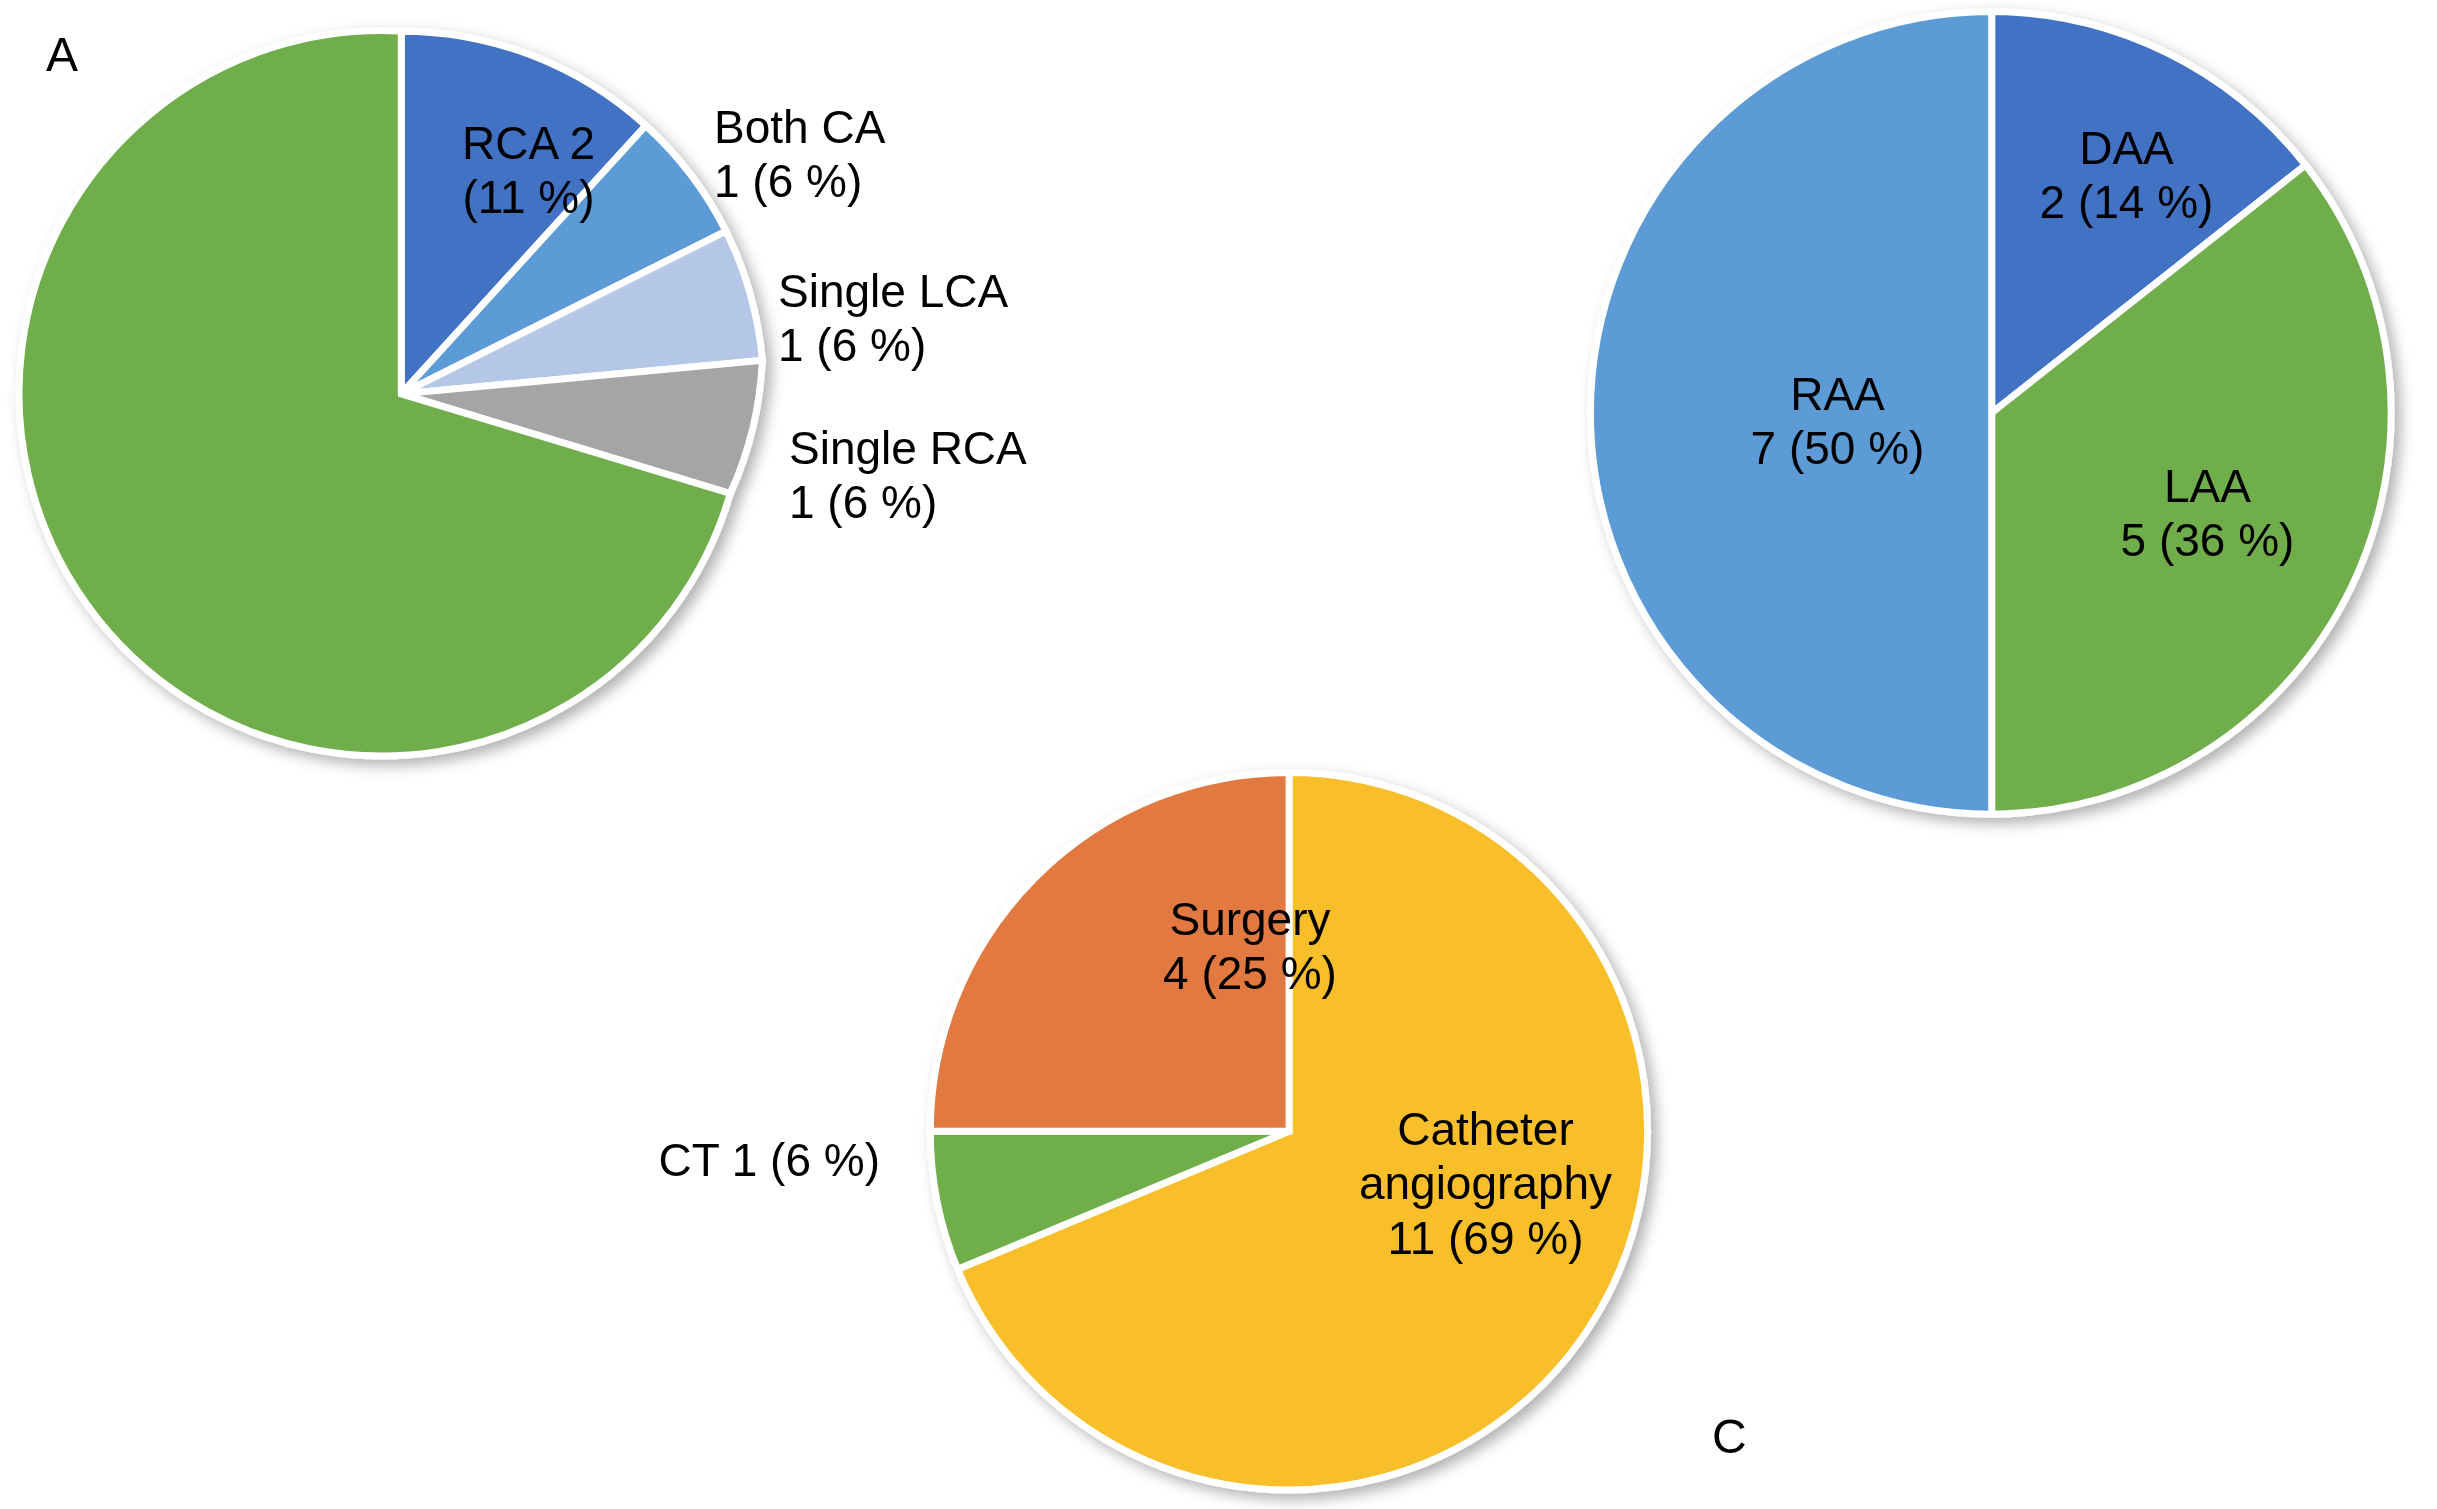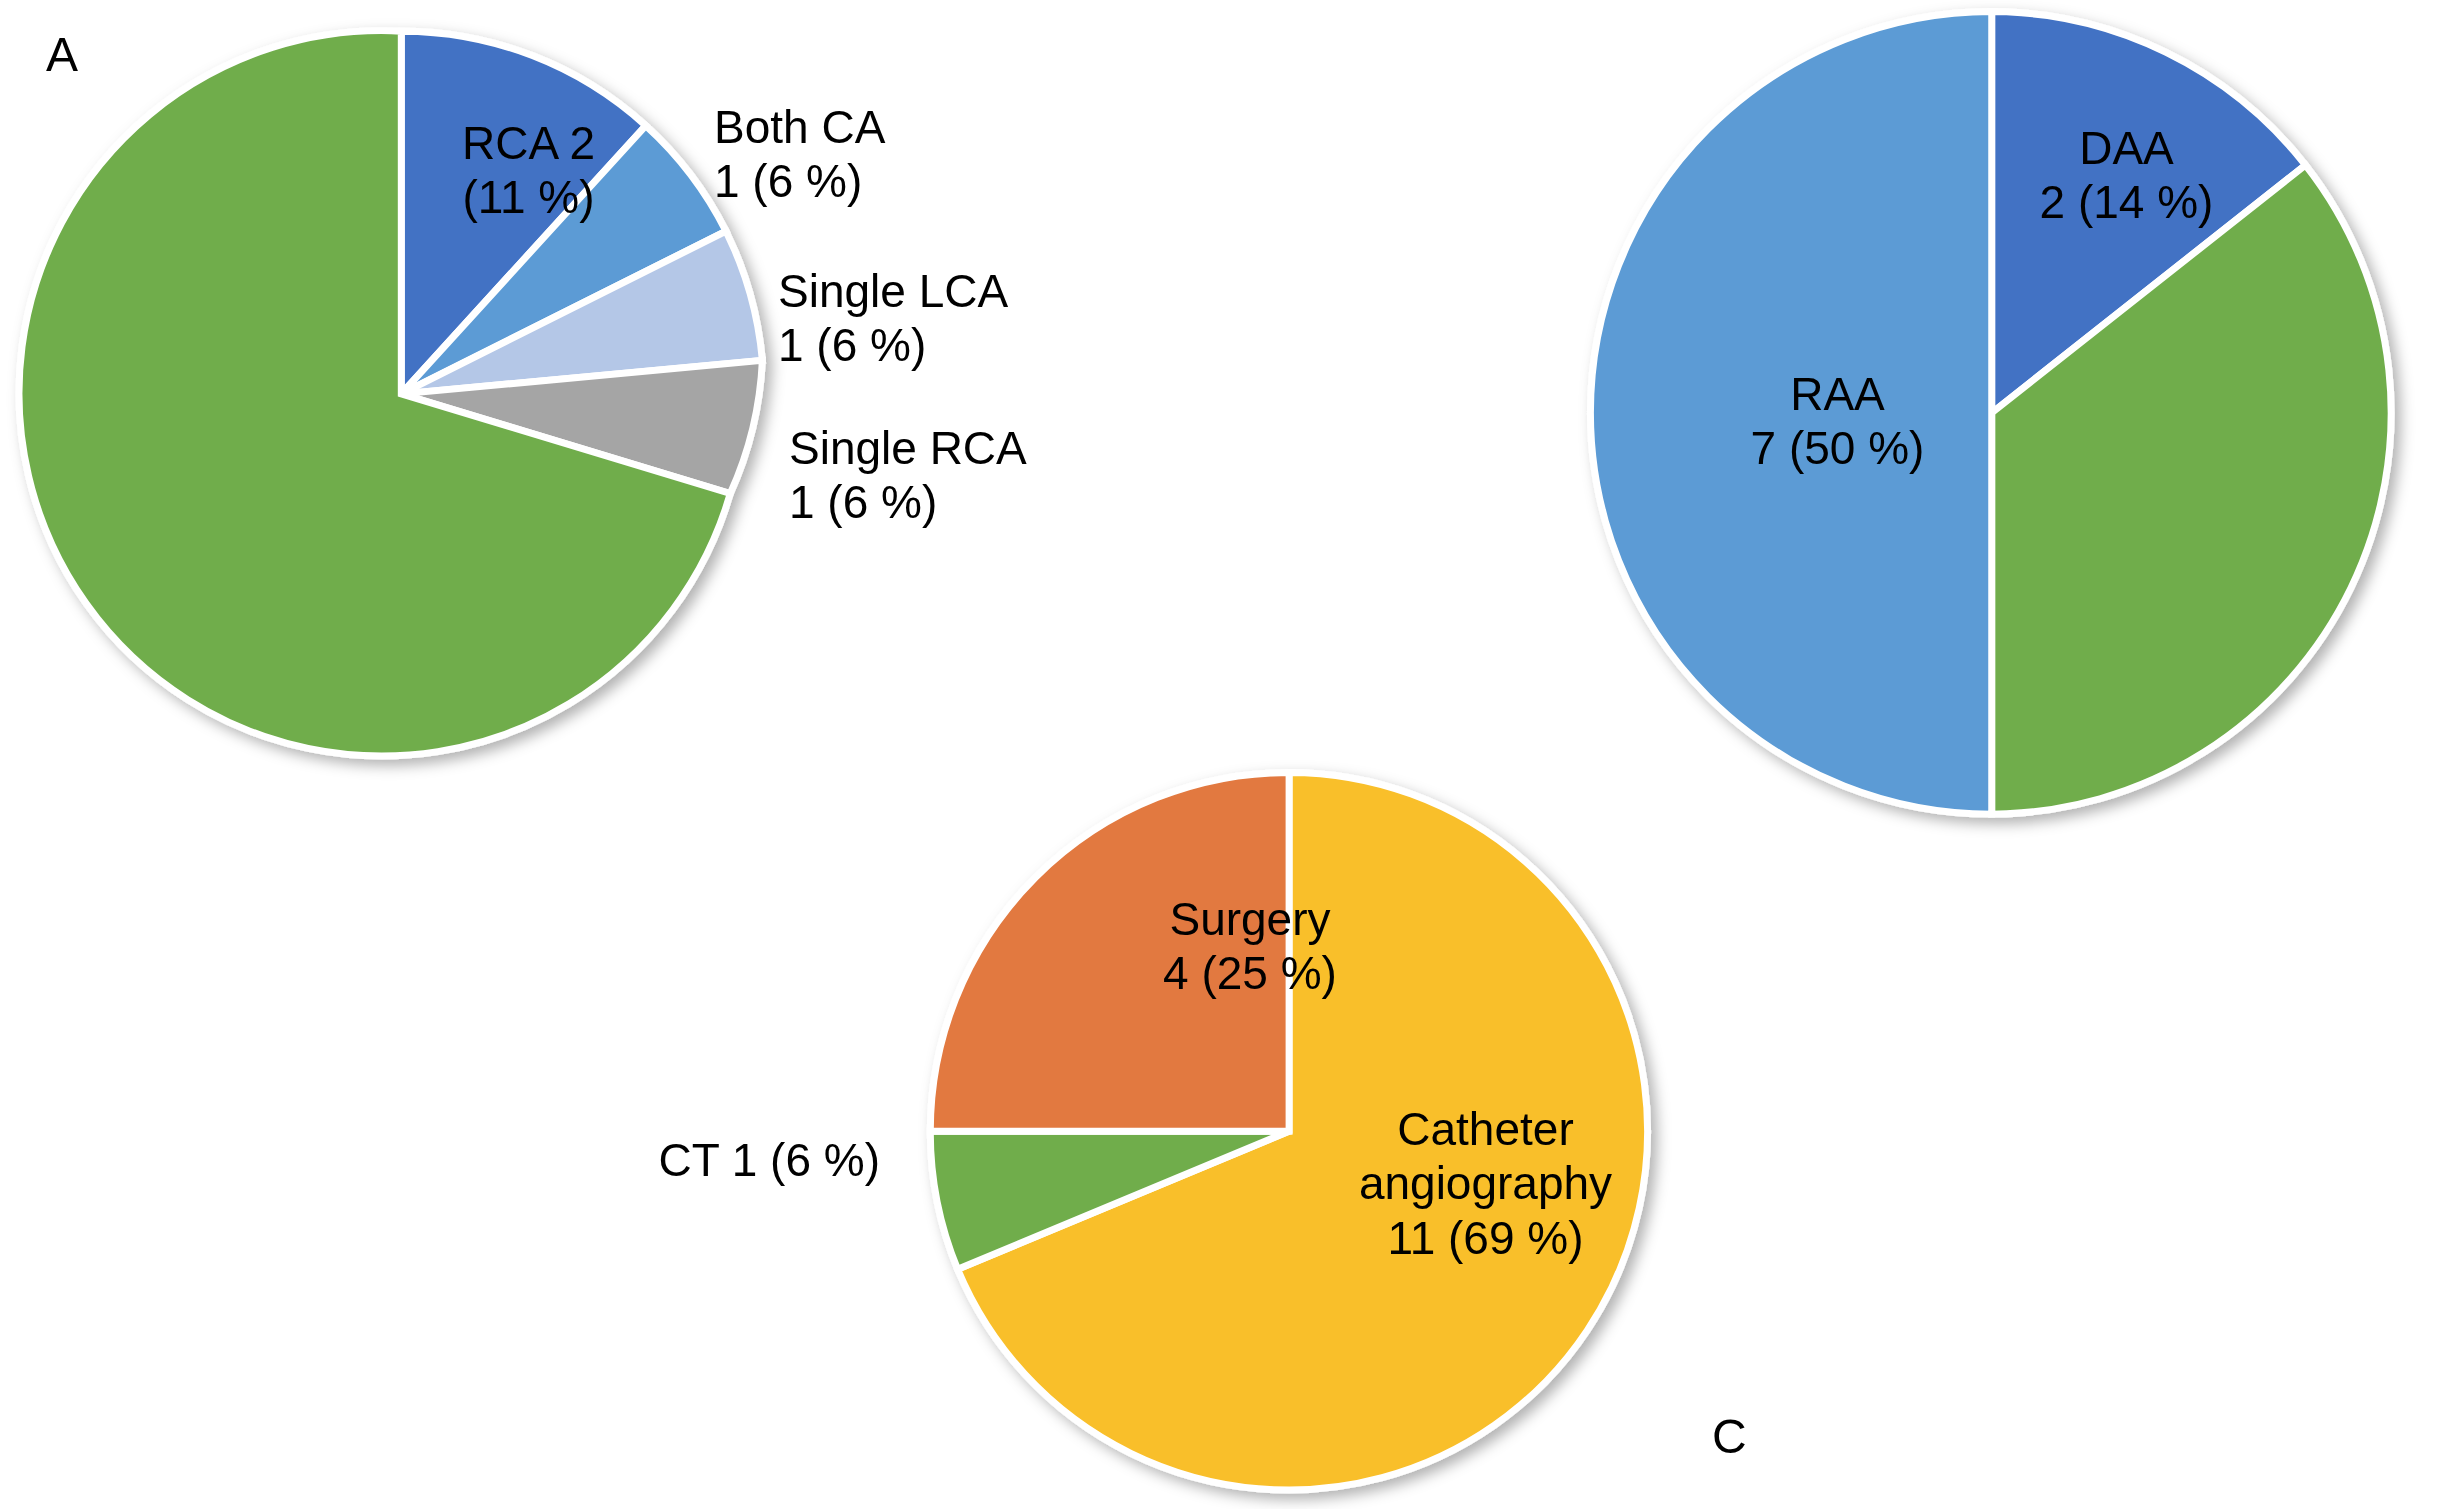--- a/index.html
+++ b/index.html
@@ -117,20 +117,22 @@
 
         <path d="M 540 535 L 540 1055 A 520 520 0 0 1 540 15 Z" fill="#5b9bd5" stroke="#ffffff" stroke-width="9"></path>
       </g>
     </svg>
 
   </div>
 
   <div class="slice-label" style="position:absolute; left:1999px; top:89px; width:255px;margin-top:32px;">DAA
 2 (14 %)</div>
 
+  <div class="slice-label" style="position:absolute; left:2080px; top:459px; width:255px;">LAA
+5 (36 %)</div>
 
   <div class="slice-label" style="position:absolute; left:1710px; top:367px; width:255px;">RAA
 7 (50 %)</div>
 
   <div class="panel" id="panel-c">
     <svg class="pie-svg" width="787" height="803" viewBox="0 0 1020 1040">
       <defs>
         <filter id="shadowC" x="-20%" y="-20%" width="150%" height="150%">
           <feDropShadow dx="8" dy="8" stdDeviation="9" flood-color="#000000" flood-opacity="0.30"></feDropShadow>
         </filter>

